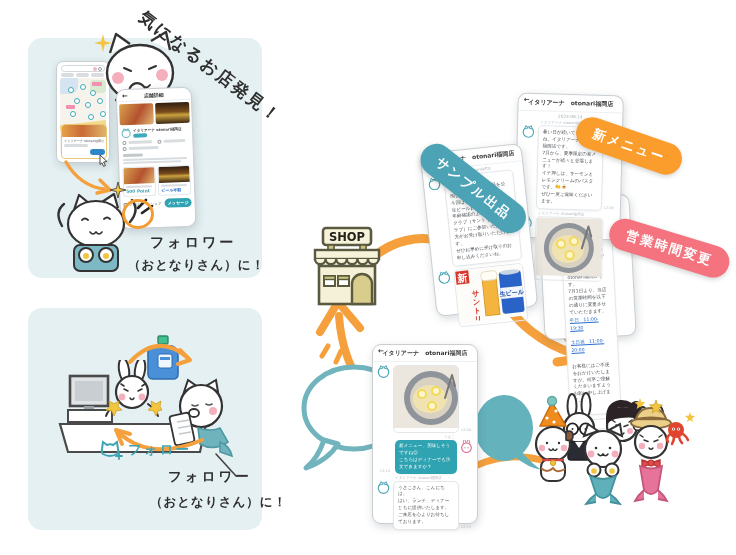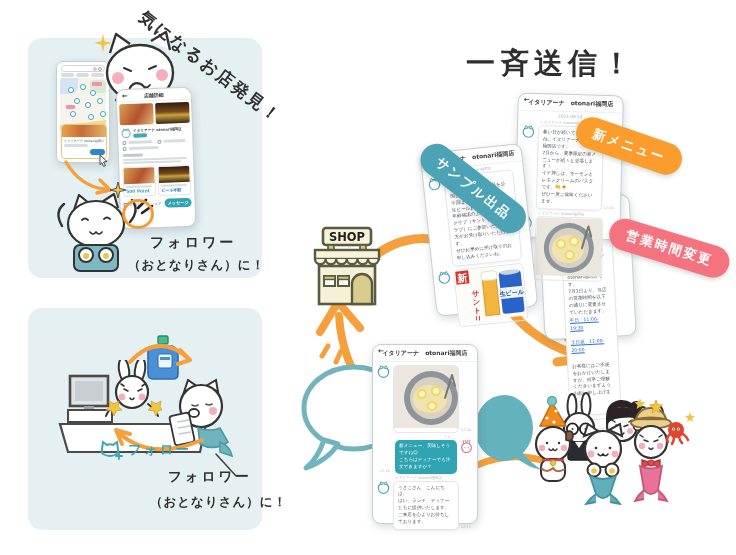--- a/index.html
+++ b/index.html
@@ -241,21 +241,20 @@
   </svg>
   <div class="abs tealtxt" style="left:128px;top:441px;z-index:5;font-size:13.5px;font-weight:bold;letter-spacing:2px">フォロー</div>
 
   <svg class="abs" style="left:212px;top:452px;z-index:4" width="28" height="26" viewBox="0 0 28 26">
     <path d="M4,2 L24,24" stroke="#444" stroke-width="1.6" stroke-linecap="round"></path>
   </svg>
 
   <div class="caption" style="left:168px;top:468px;font-size:13.5px;letter-spacing:3px">フォロワー</div>
   <div class="caption" style="left:150px;top:494px;font-size:12.5px;letter-spacing:1px">（おとなりさん）に！</div>
 
-  <div class="hw abs" style="left:466px;top:44px;z-index:6;font-size:29px;letter-spacing:5px">一斉送信！</div>
 
   <svg class="abs" style="left:360px;top:210px;z-index:2" width="250" height="165" viewBox="0 0 250 165">
     <path d="M12,48 C55,12 112,28 138,80 C155,115 185,134 212,143" fill="none" stroke="#F5A03C" stroke-width="9" stroke-linecap="round"></path>
     <path d="M205,124 L226,148 L197,152" fill="none" stroke="#F5A03C" stroke-width="9" stroke-linecap="round" stroke-linejoin="round"></path>
   </svg>
 
   <svg class="abs" style="left:312px;top:288px;z-index:2" width="135" height="180" viewBox="0 0 135 180">
     <path d="M120,162 C85,135 32,105 27,28" fill="none" stroke="#F5A03C" stroke-width="8" stroke-linecap="round"></path>
     <path d="M8,44 L26,14 L48,40" fill="none" stroke="#F5A03C" stroke-width="8" stroke-linecap="round" stroke-linejoin="round"></path>
     <path d="M10,68 l6,-10 M24,74 l5,-11" stroke="#F5A03C" stroke-width="5" stroke-linecap="round"></path>

